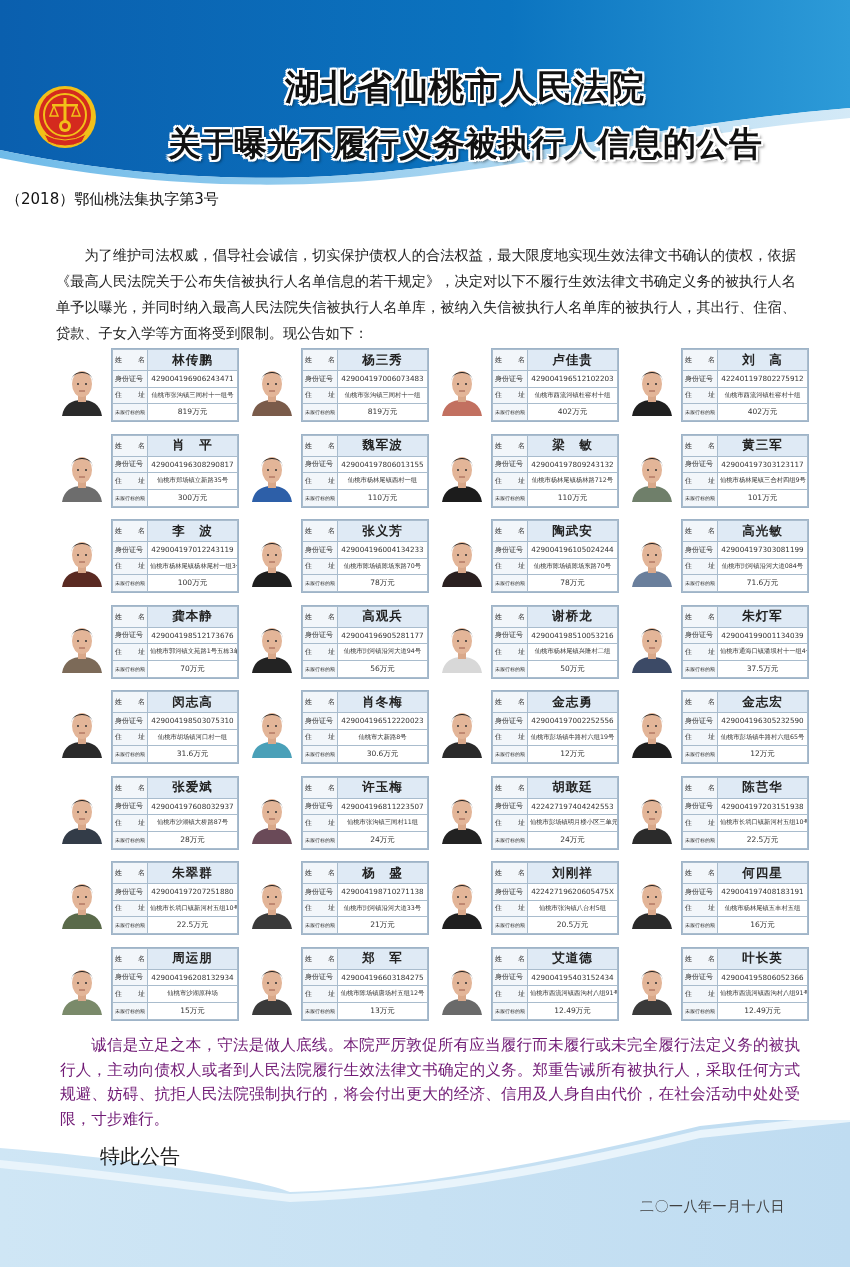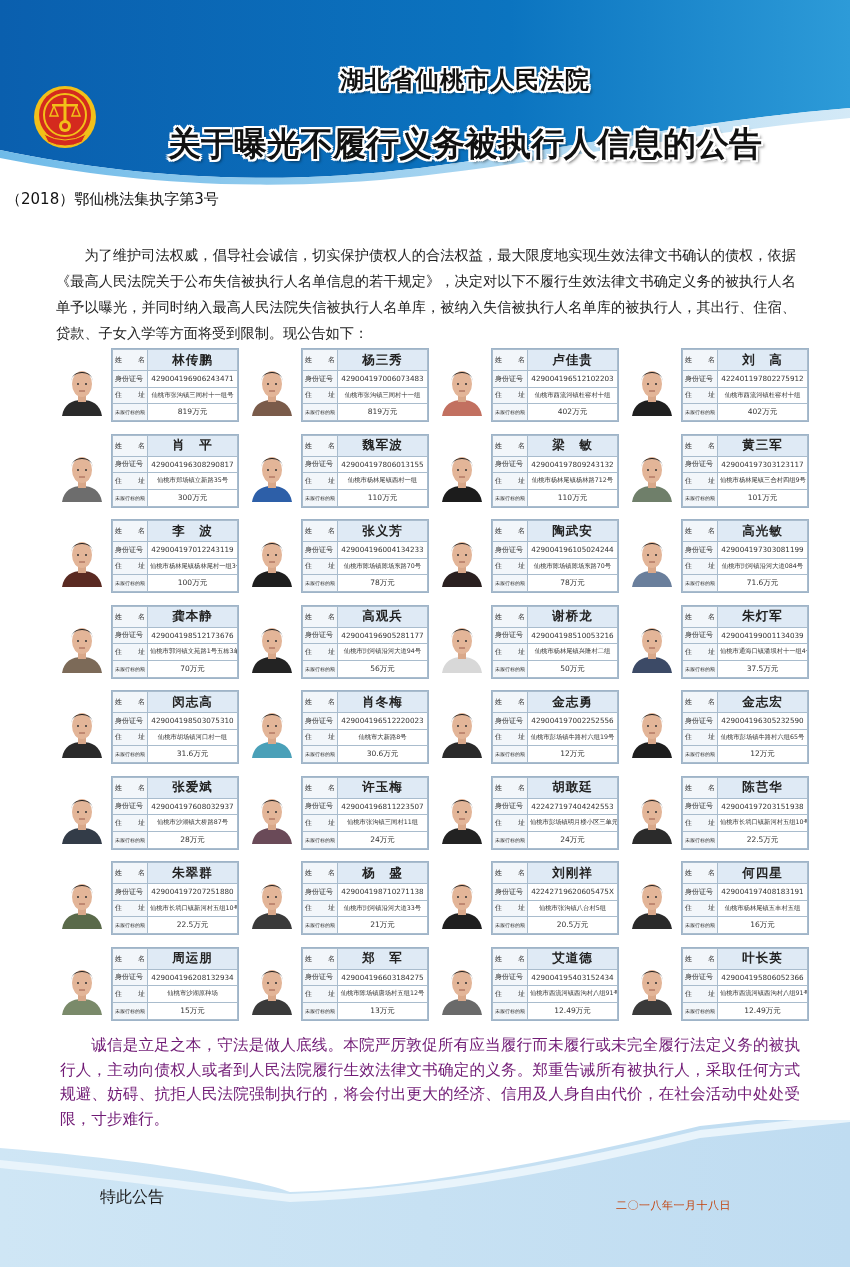--- a/index.html
+++ b/index.html
@@ -7,21 +7,21 @@
   body { position: relative; font-family: "DejaVu Sans", sans-serif; color: #111; }
 
   .header-bg { position: absolute; left: 0; top: 0; width: 850px; height: 200px; }
   .footer-bg { position: absolute; left: 0; top: 1120px; width: 850px; height: 147px; }
 
   .emblem { position: absolute; left: 32px; top: 84px; width: 66px; height: 66px; }
 
   .title1 {
     position: absolute; left: 0; width: 850px; top: 64px; text-align: center;
     padding-left: 80px;
-    font-family: Liberation Mono, monospace; font-weight: bold; font-size: 24px; color: #111;
+    font-family: Liberation Mono, monospace; font-weight: bold; font-size: 35px; color: #111;
     letter-spacing: 1px;
     text-shadow: -2px -2px 0 #fff, 2px -2px 0 #fff, -2px 2px 0 #fff, 2px 2px 0 #fff,
                  0 2px 0 #fff, 0 -2px 0 #fff, 2px 0 0 #fff, -2px 0 0 #fff, 3px 3px 3px rgba(0,0,0,.5);
   }
   .title2 {
     position: absolute; left: 0; width: 850px; top: 122px; text-align: center;
     padding-left: 80px;
     font-family: "DejaVu Sans", sans-serif; font-weight: bold; font-size: 33px; color: #111;
     letter-spacing: 0px;
     text-shadow: -2px -2px 0 #fff, 2px -2px 0 #fff, -2px 2px 0 #fff, 2px 2px 0 #fff,
@@ -62,22 +62,22 @@
   .info tr.name { height: 21px; }
   .info tr.id td.val { font-size: 7.2px; margin-left: 47px; }
   .info tr.addr td.val { font-size: 6.3px; }
   .info tr.amt td.val { font-size: 7.5px; }
 
   .closing {
     position: absolute; left: 60px; top: 1033px; width: 740px;
     font-size: 15.6px; line-height: 24.5px; color: #701a75;
     text-indent: 2em; text-align: justify; font-family: Liberation Serif, serif;
   }
-  .sign { position: absolute; left: 100px; top: 1143px; font-size: 16px; color: #1a1a1a; margin-top: 44px; }
-  .date { position: absolute; left: 616px; top: 1198px; font-size: 11px; color: #c2410c; letter-spacing: 0.5px; }
+  .sign { position: absolute; left: 100px; top: 1143px; font-size: 20px; color: #1a1a1a; }
+  .date { position: absolute; left: 640px; top: 1198px; font-size: 14px; color: #404040; letter-spacing: 0.5px; }
 </style>
 </head>
 <body>
 
 <svg class="header-bg" viewBox="0 0 850 200" preserveAspectRatio="none">
   <defs>
     <linearGradient id="hb" x1="0" y1="0" x2="1" y2="0">
       <stop offset="0" stop-color="#0a5fae"></stop>
       <stop offset="0.6" stop-color="#0b74c0"></stop>
       <stop offset="1" stop-color="#2d9bd8"></stop>

